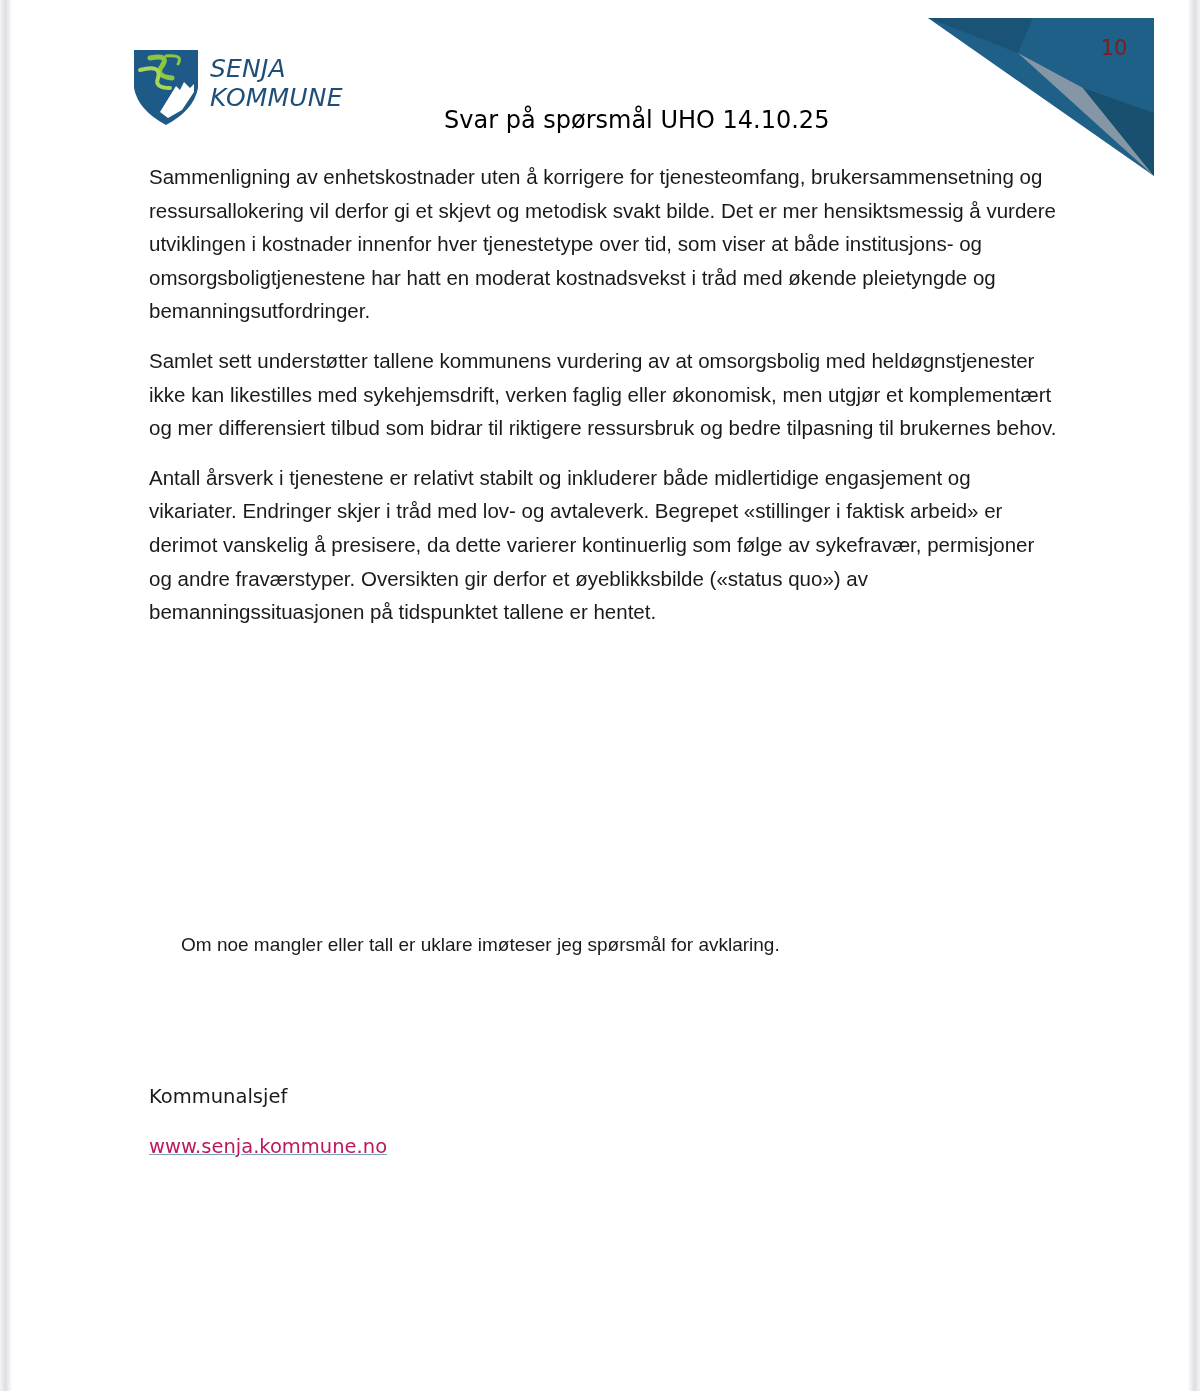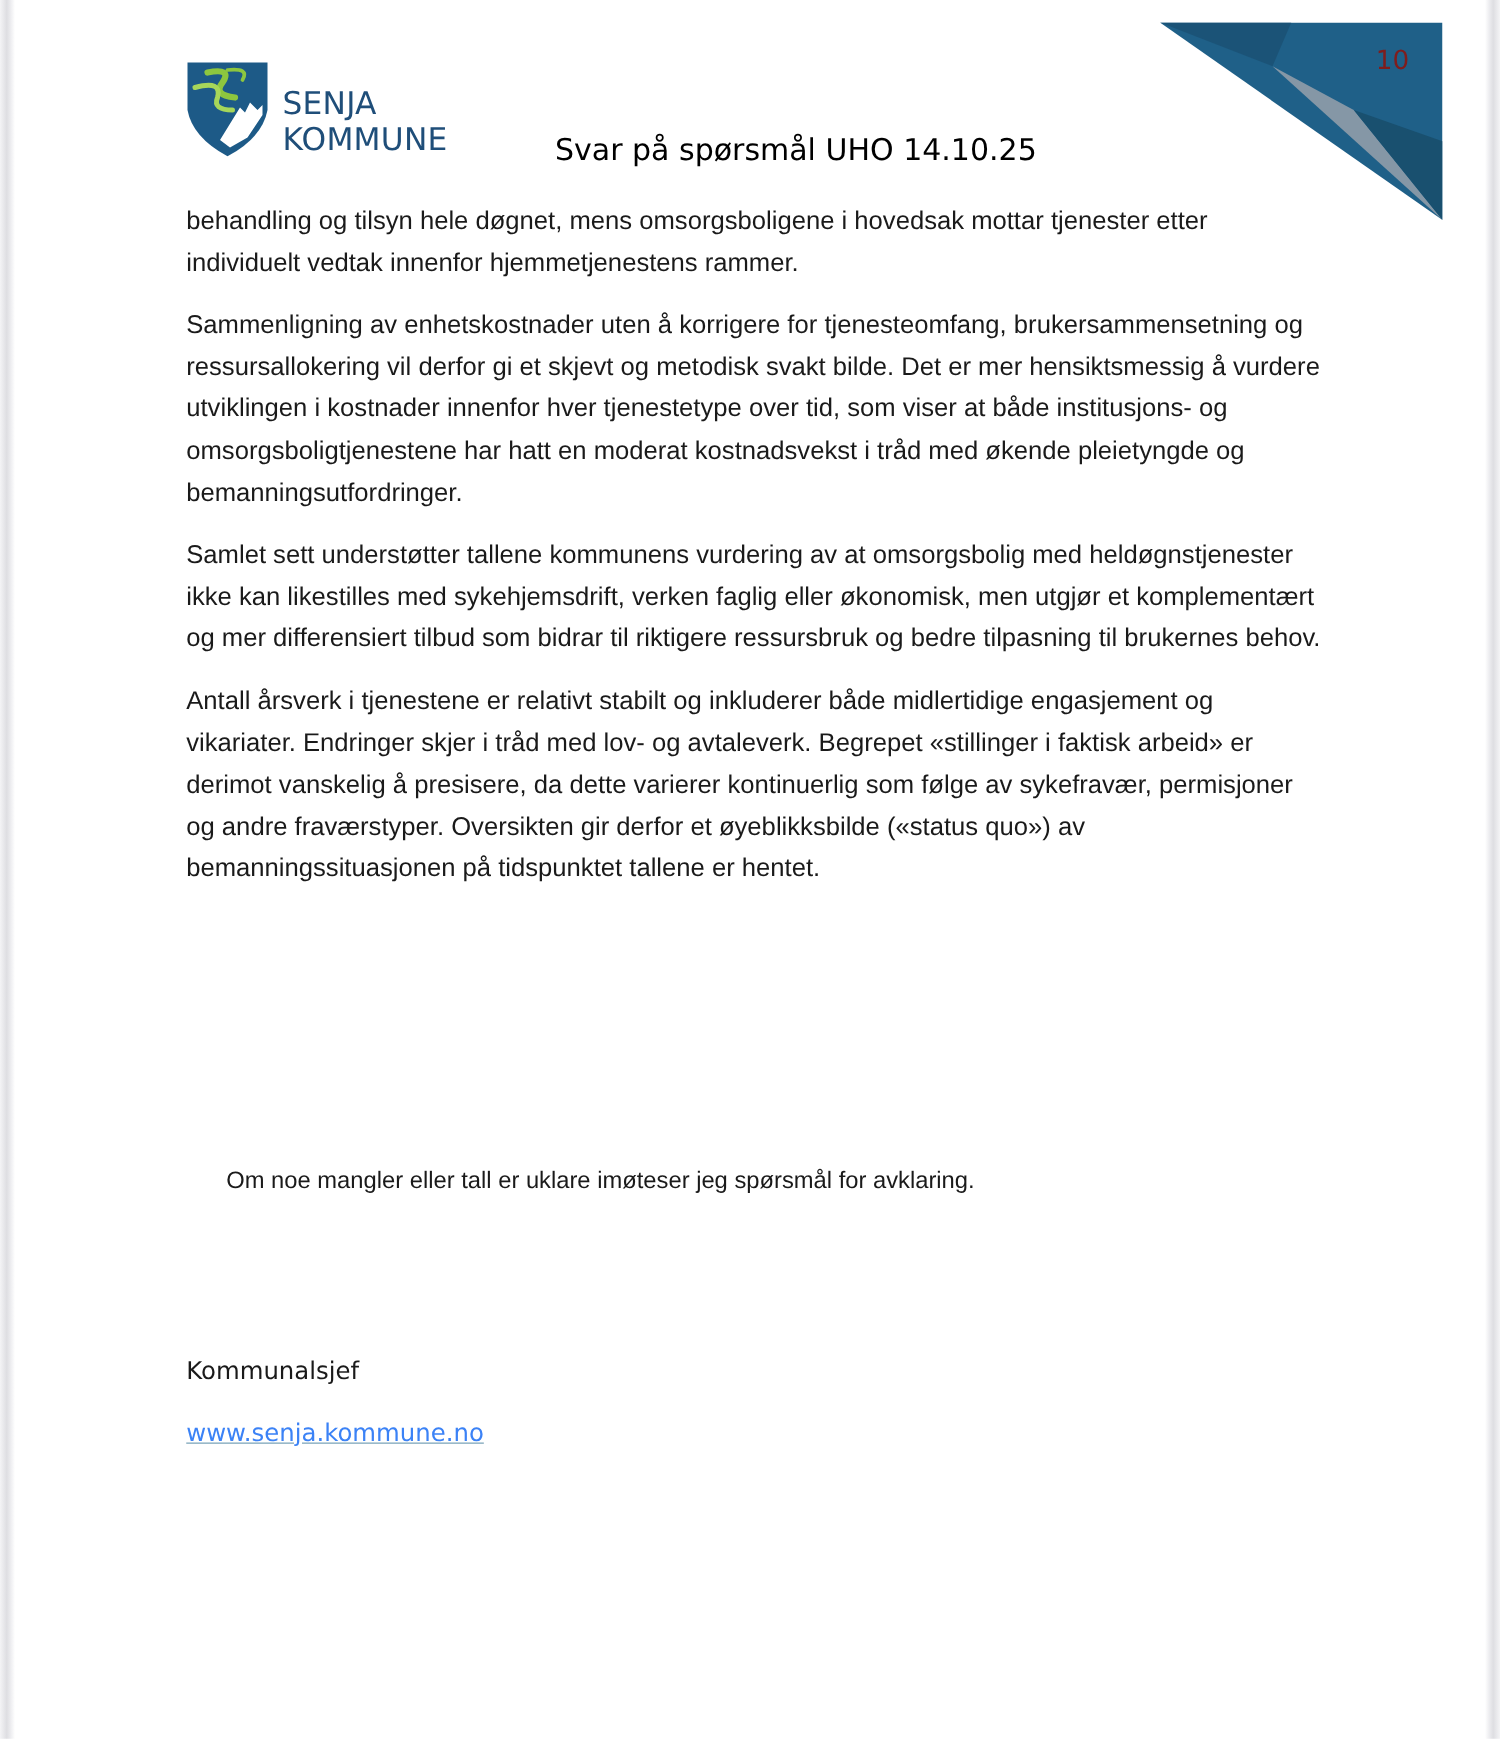--- a/index.html
+++ b/index.html
@@ -42,23 +42,24 @@
       position: absolute;
       left: 1090px; top: 36px;
       width: 48px;
       text-align: center;
       font-size: 21px;
       color: #7f1d1d;
       font-family: "DejaVu Sans", sans-serif;
     }
     .logo {
       position: absolute;
-      left: 148px; top: 48px;
+      left: 132px; top: 48px;
       display: flex;
-      align-items: flex-end;
+      align-items: flex-start;
+      font-style: italic;
     }
     .logo-shield { width: 68px; height: 78px; }
     .logo-text {
       margin-left: 10px;
       margin-top: 6px;
       font-family: "DejaVu Sans", sans-serif;
       font-size: 25px;
       line-height: 29px;
       color: #1f4e79;
       letter-spacing: 0.2px;
@@ -96,21 +97,21 @@
       left: 149px; top: 1080px;
       font-family: "DejaVu Sans", sans-serif;
       font-size: 19.5px;
     }
     .signature div {
       height: 49.6px;
       line-height: 33px;
       white-space: nowrap;
     }
     .signature a {
-      color: #3b82f6;
+      color: #be185d;
       text-decoration: underline;
       text-decoration-color: #7aa3b8;
     }
   </style>
 </head>
 <body>
 
 <div class="edge-left"></div>
 <div class="edge-right"></div>
 
@@ -134,21 +135,20 @@
   </svg>
   <div class="logo-text">
     <div>SENJA</div>
     <div>KOMMUNE</div>
   </div>
 </div>
 
 <div class="doc-title">Svar på spørsmål UHO 14.10.25</div>
 
 <div class="body-text">
-  <p>behandling og tilsyn hele døgnet, mens omsorgsboligene i hovedsak mottar tjenester etter individuelt vedtak innenfor hjemmetjenestens rammer.</p>
   <p>Sammenligning av enhetskostnader uten å korrigere for tjenesteomfang, brukersammensetning og ressursallokering vil derfor gi et skjevt og metodisk svakt bilde. Det er mer hensiktsmessig å vurdere utviklingen i kostnader innenfor hver tjenestetype over tid, som viser at både institusjons- og omsorgsboligtjenestene har hatt en moderat kostnadsvekst i tråd med økende pleietyngde og bemanningsutfordringer.</p>
   <p>Samlet sett understøtter tallene kommunens vurdering av at omsorgsbolig med heldøgnstjenester ikke kan likestilles med sykehjemsdrift, verken faglig eller økonomisk, men utgjør et komplementært og mer differensiert tilbud som bidrar til riktigere ressursbruk og bedre tilpasning til brukernes behov.</p>
   <p>Antall årsverk i tjenestene er relativt stabilt og inkluderer både midlertidige engasjement og vikariater. Endringer skjer i tråd med lov- og avtaleverk. Begrepet «stillinger i faktisk arbeid» er derimot vanskelig å presisere, da dette varierer kontinuerlig som følge av sykefravær, permisjoner og andre fraværstyper. Oversikten gir derfor et øyeblikksbilde («status quo») av bemanningssituasjonen på tidspunktet tallene er hentet.</p>
 </div>
 
 <div class="closing">Om noe mangler eller tall er uklare imøteser jeg spørsmål for avklaring.</div>
 
 <div class="signature">
   <div>Kommunalsjef</div>
   <div><a>www.senja.kommune.no</a></div>

